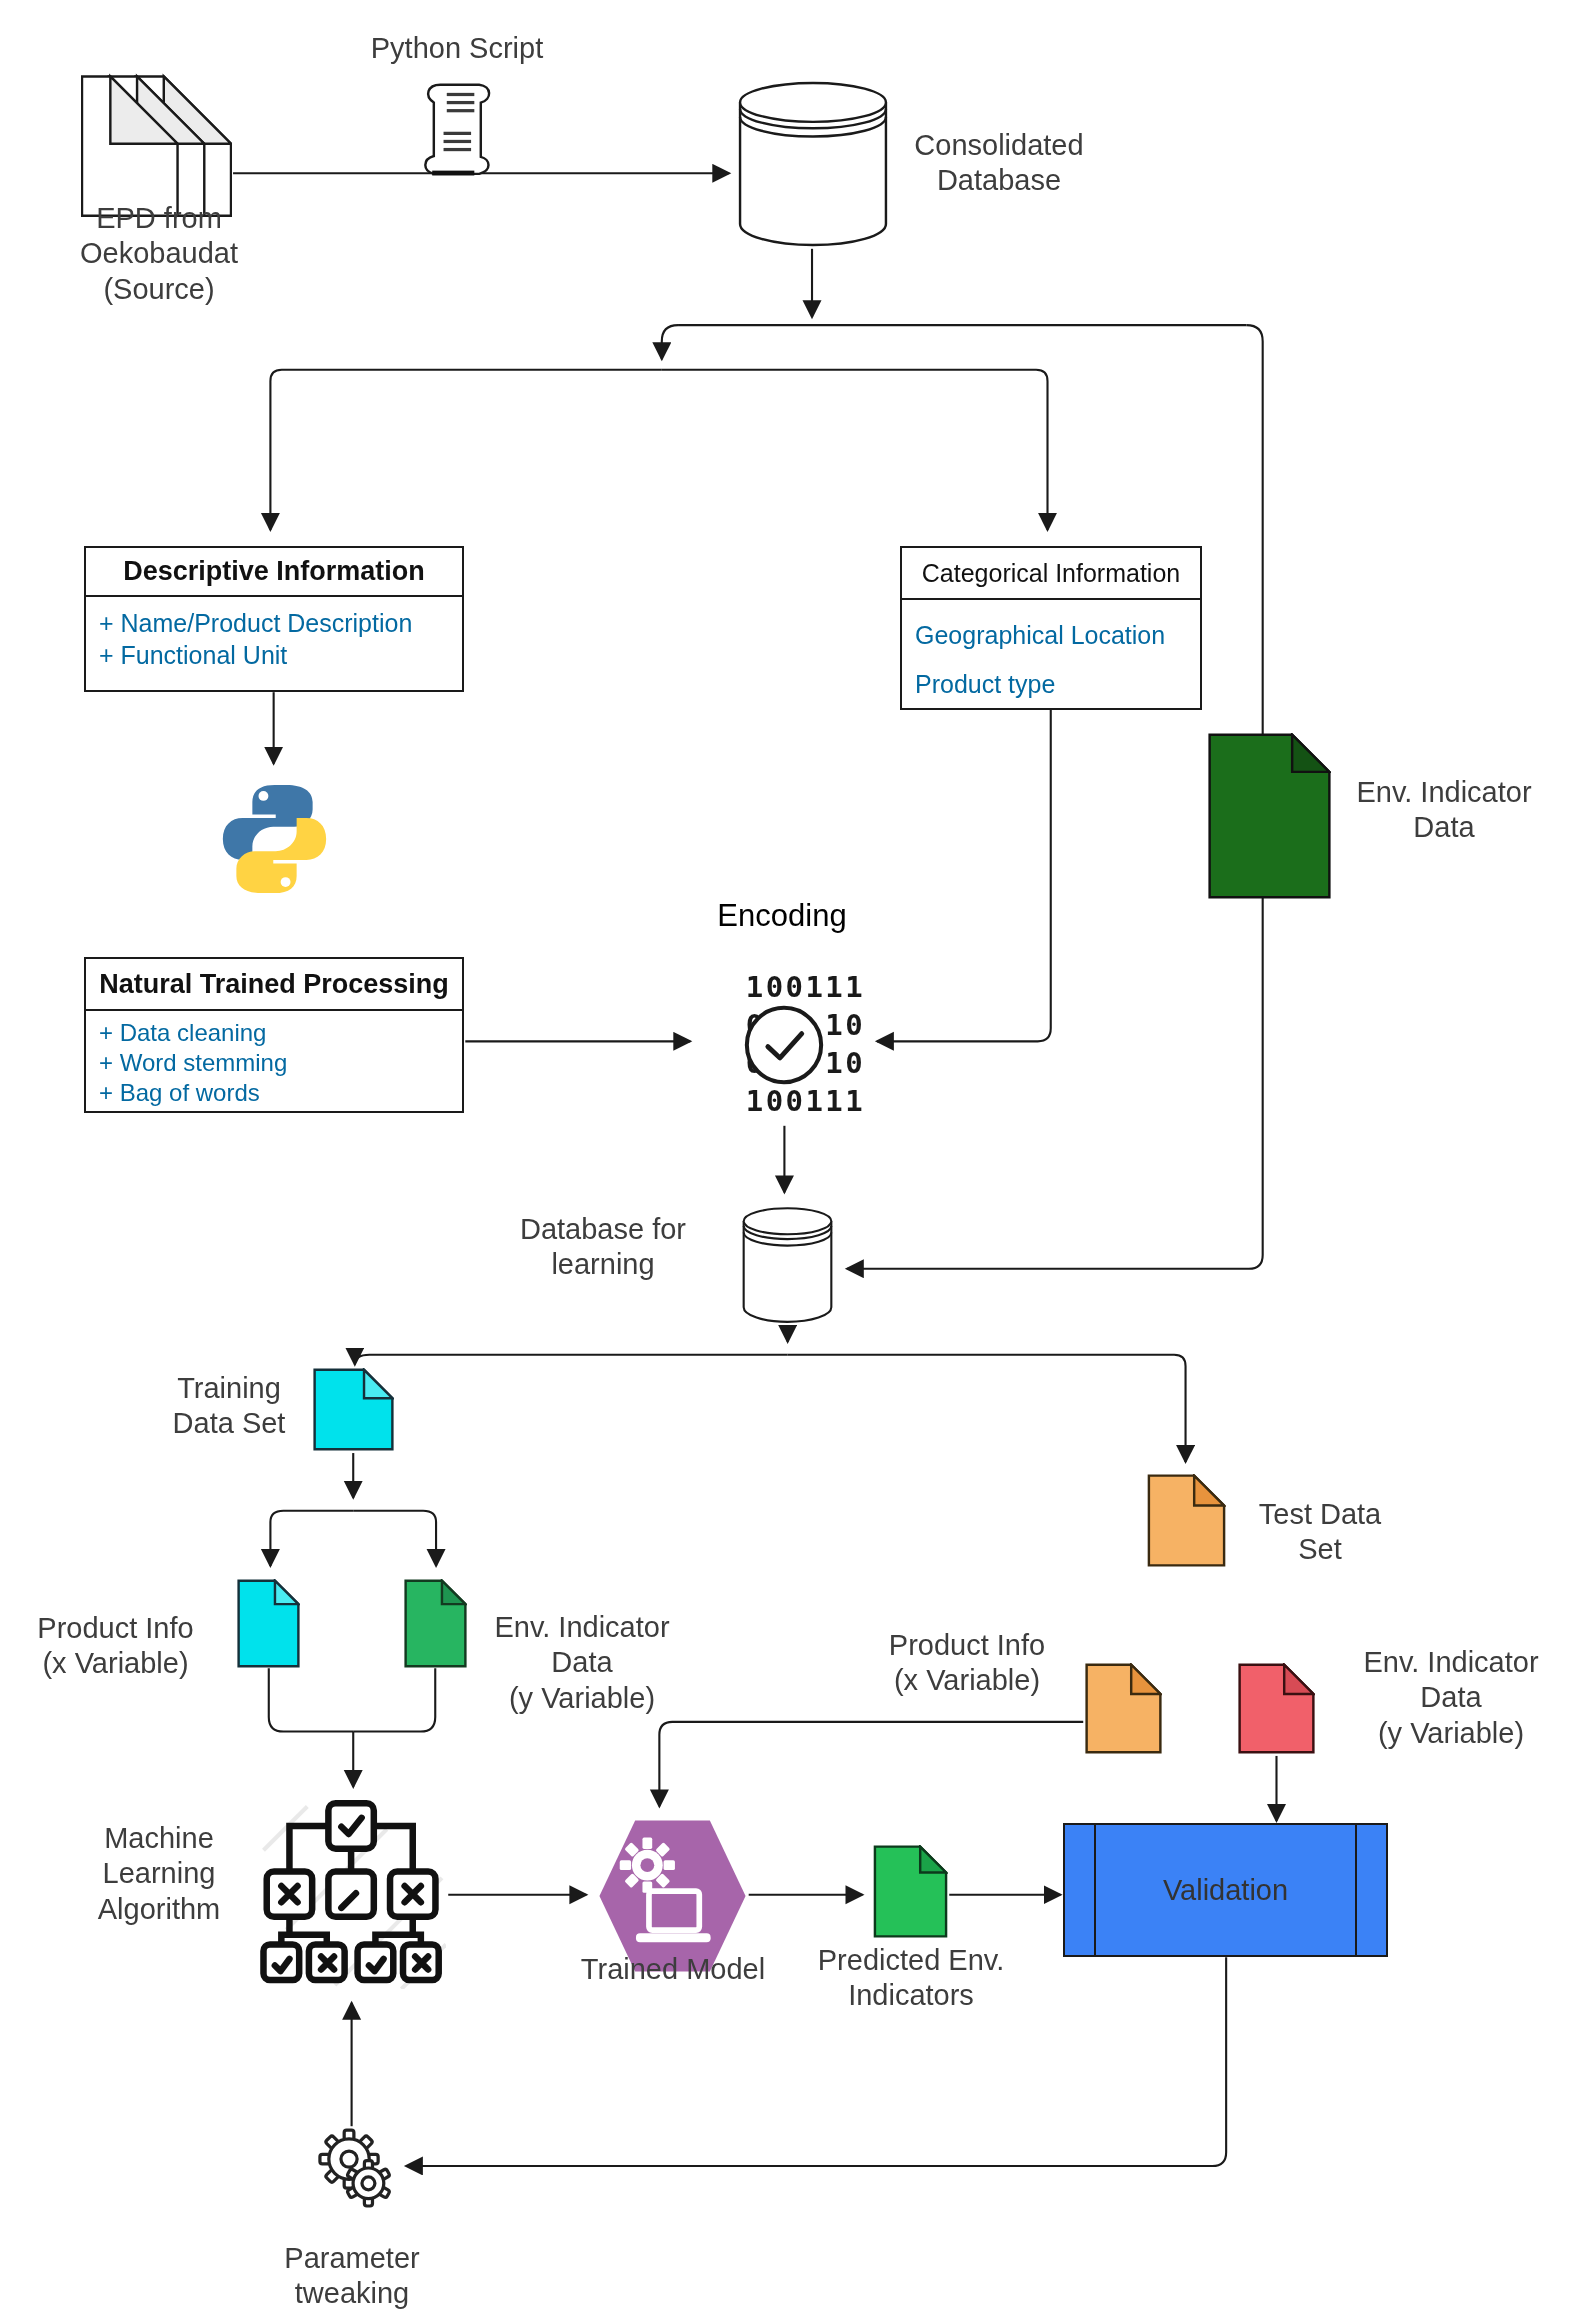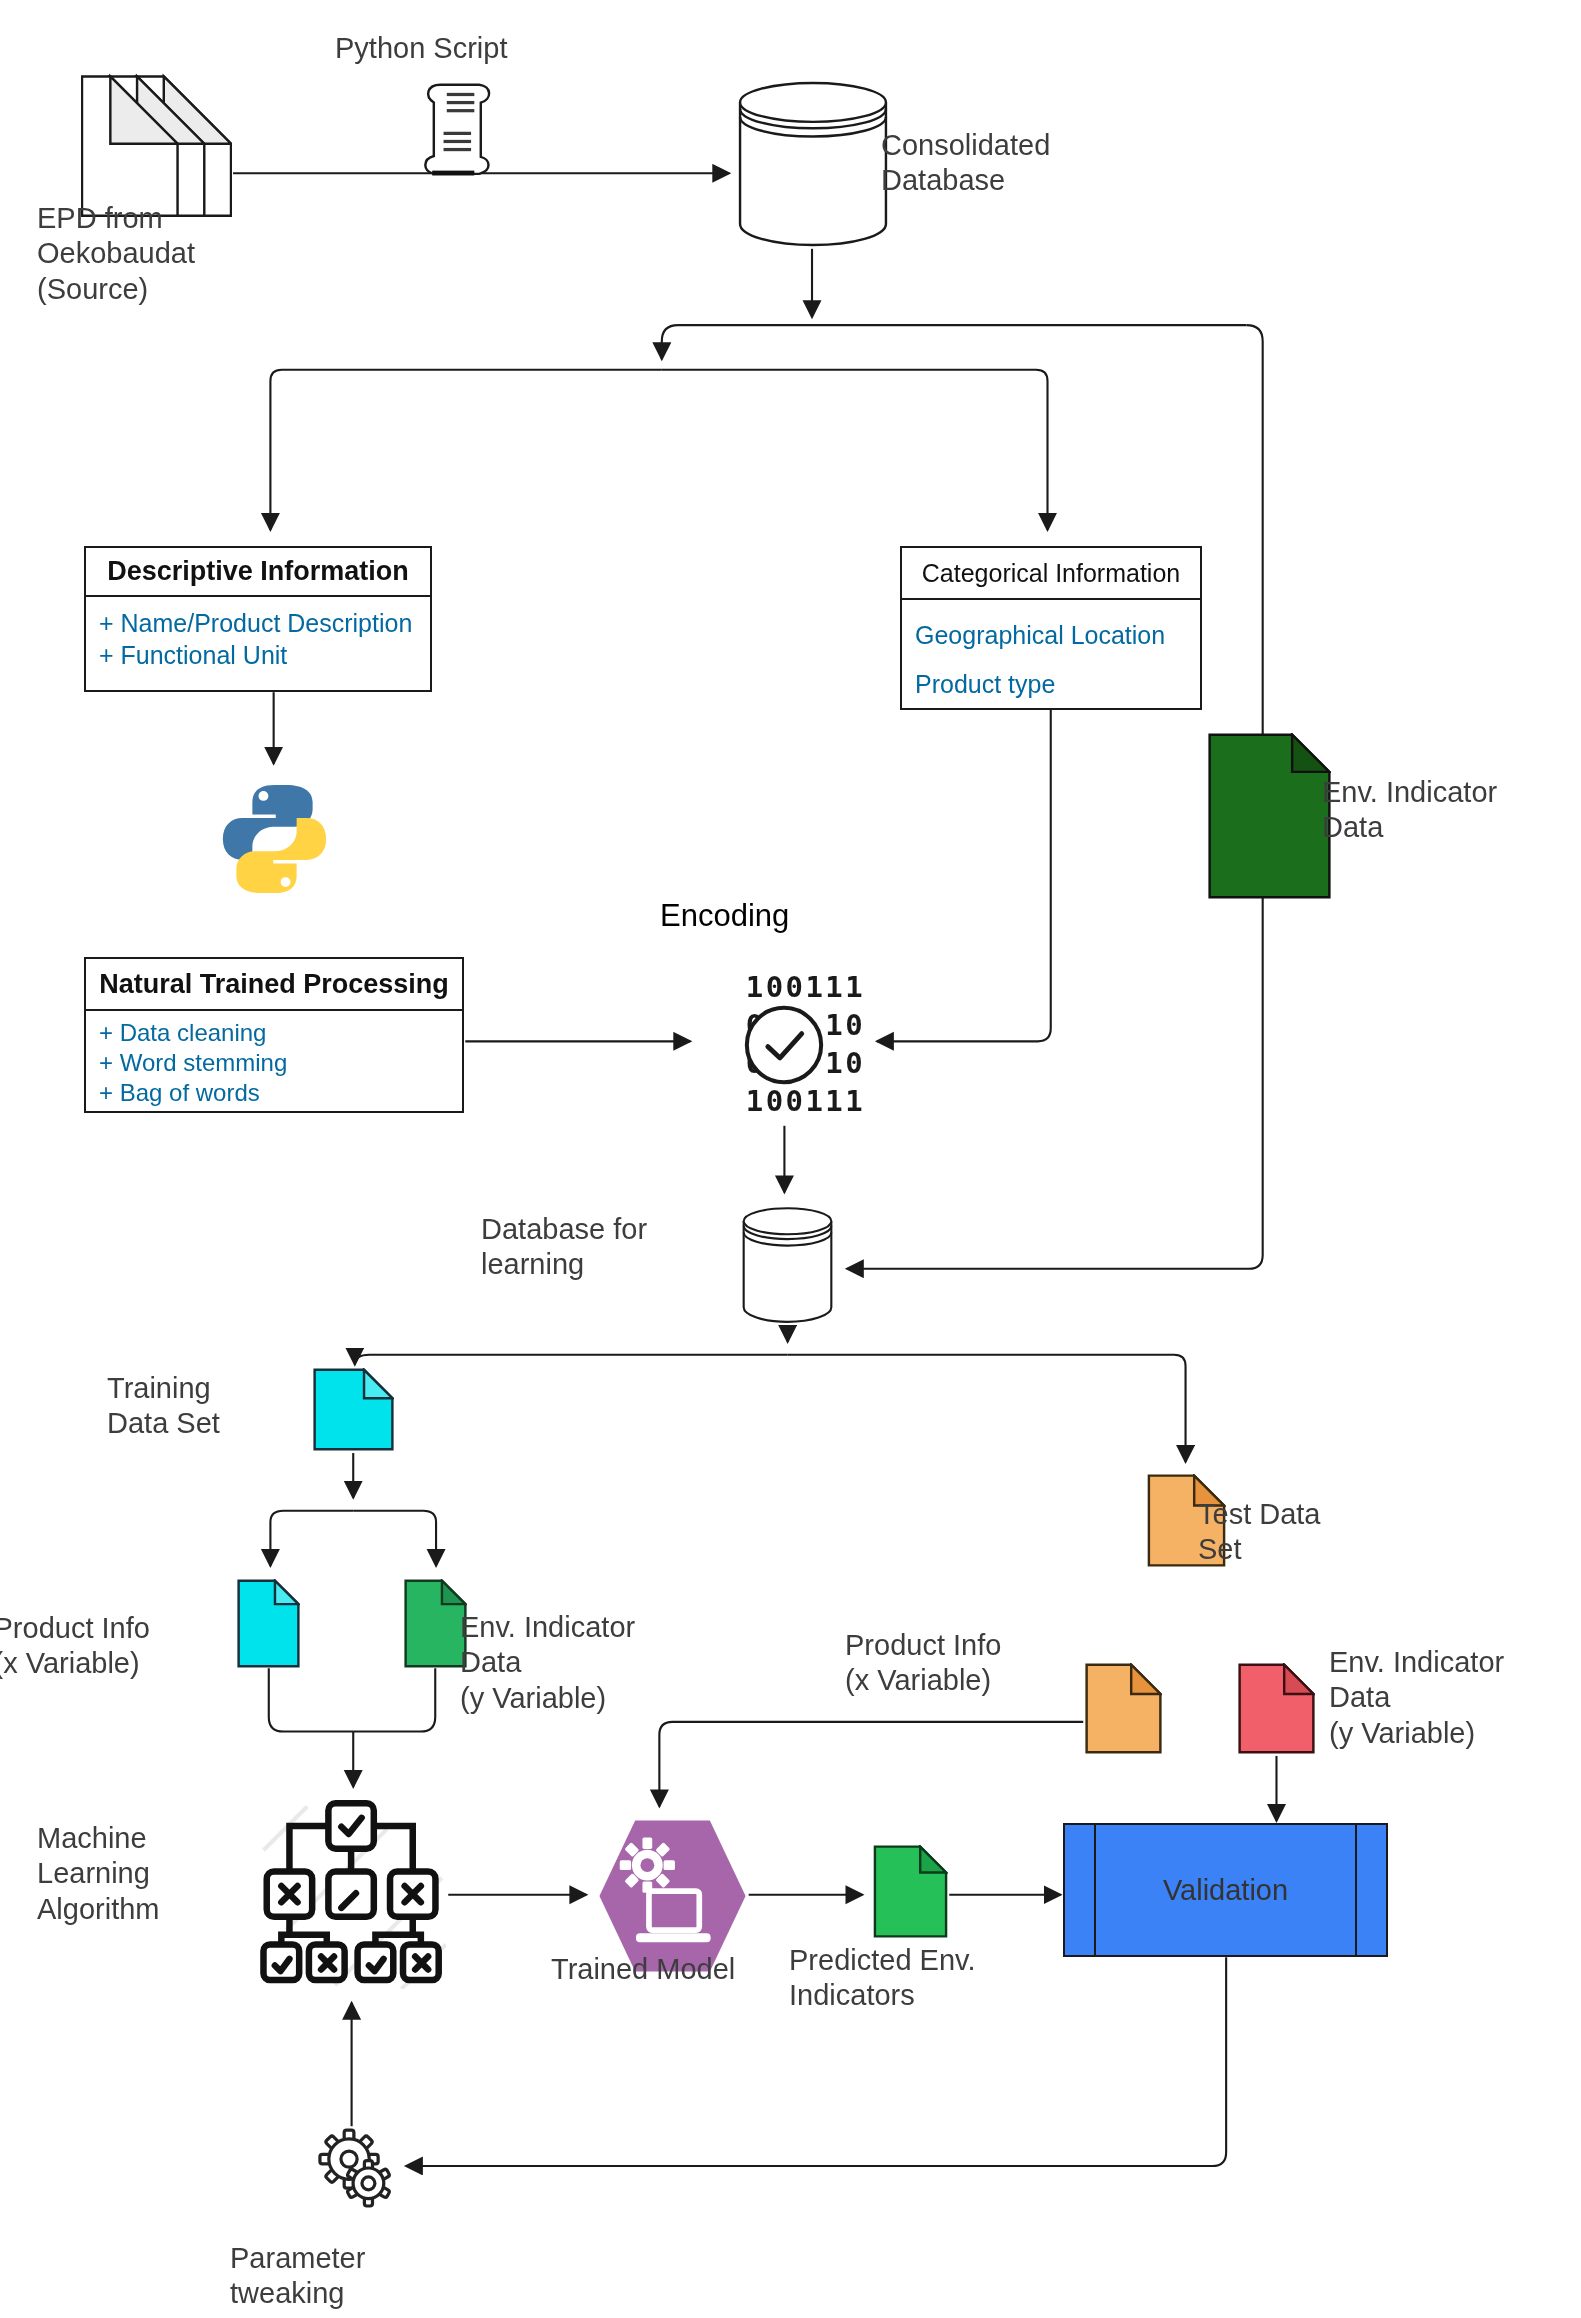--- a/index.html
+++ b/index.html
@@ -3,21 +3,21 @@
 <meta charset="utf-8">
 <style>
   html,body{margin:0;padding:0;background:#ffffff;}
   #canvas{
     position:relative;width:1581px;height:2319px;background:#ffffff;overflow:hidden;
     font-family:"Liberation Sans", sans-serif;color:#3a3a3a;
   }
   #connectors{position:absolute;left:0;top:0;z-index:1;}
   .node{position:absolute;z-index:2;}
   .label{
-    position:absolute;z-index:3;white-space:pre-line;
+    position:absolute;z-index:3;white-space:pre-line;text-align:center;
     font-size:29px;line-height:1.22;color:#3d3d3d;
   }
   .infobox{
     position:absolute;z-index:2;background:#ffffff;border:2.4px solid #1a1a1a;box-sizing:border-box;
   }
   .infobox .hd{
     border-bottom:2.4px solid #1a1a1a;text-align:center;color:#111;
     display:flex;align-items:center;justify-content:center;font-size:27px;
   }
   .hd.bold{font-weight:bold;}
@@ -139,21 +139,21 @@
     <g stroke="#1a1a1a" stroke-width="3" fill="#ffffff">
       <path d="M5,30 V180 A90,26 0 0 0 185,180 V30"></path>
       <ellipse cx="95" cy="30" rx="90" ry="24"></ellipse>
       <path d="M5,38 a90,24 0 0 0 180,0" fill="none"></path>
       <path d="M5,48 a90,24 0 0 0 180,0" fill="none"></path>
     </g>
   </svg>
   <div class="label" style="left:881px;top:128px;width:236px">Consolidated
 Database</div>
 
-  <div class="infobox" style="left:84px;top:546px;width:348px;height:146px">
+  <div class="infobox" style="left:84px;top:546px;width:380px;height:146px">
     <div class="hd bold" style="height:47px">Descriptive Information</div>
     <div class="bd">+ Name/Product Description
 + Functional Unit</div>
   </div>
 
   <div class="infobox" style="left:900px;top:546px;width:302px;height:164px">
     <div class="hd" style="height:50px;font-size:25px">Categorical Information</div>
     <div class="bd spread">Geographical Location
 Product type</div>
   </div>

